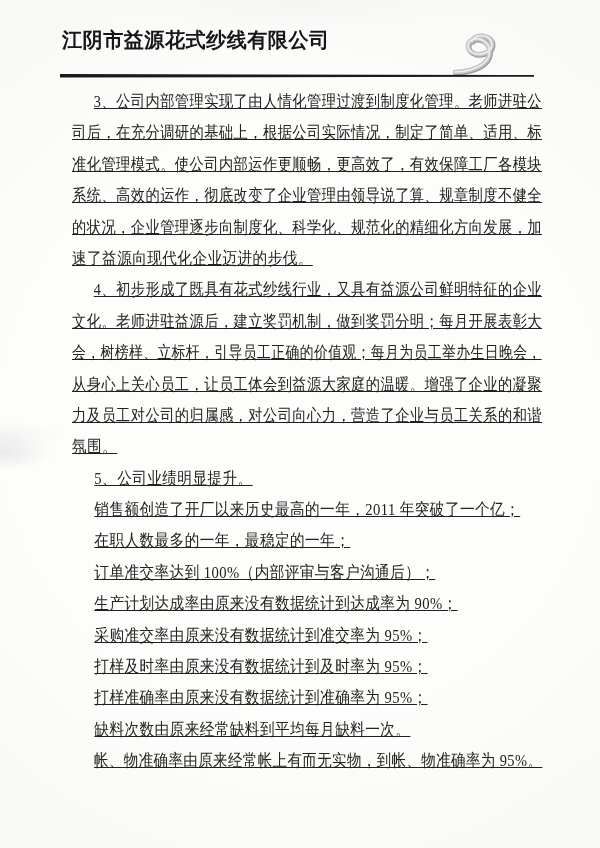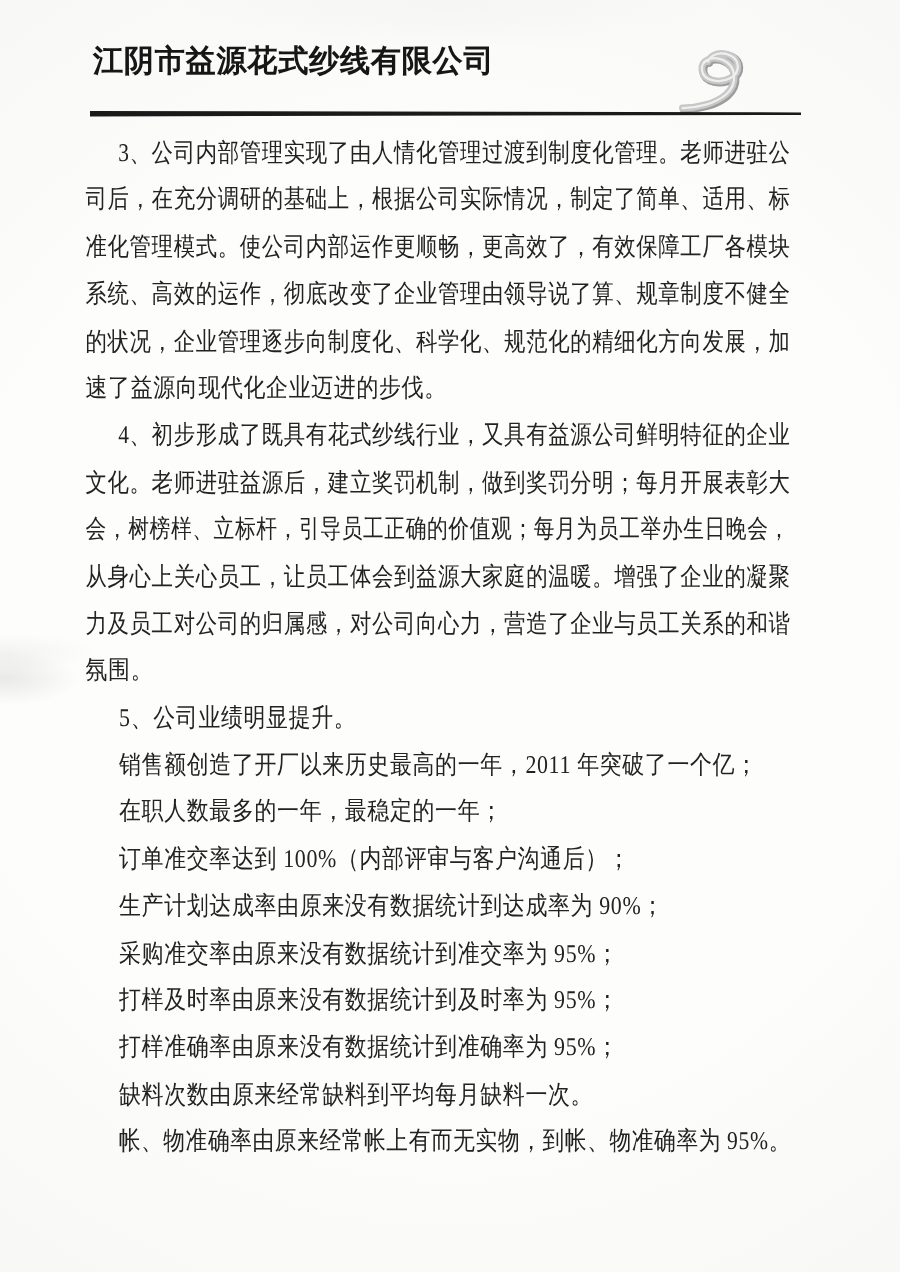--- a/index.html
+++ b/index.html
@@ -39,22 +39,23 @@
   }
 
   .logo {
     position: absolute;
     left: 447px; top: 28px;
     width: 56px; height: 48px;
   }
 
   .text-block {
     position: absolute;
-    left: 57px; top: 86px;
+    left: 72px; top: 86px;
     width: 470px;
+    text-decoration: underline;
   }
   .doc-line {
     height: 31.4px;
     line-height: 31.4px;
     font-size: 17px;
     letter-spacing: 0.5px;
     white-space: nowrap;
     transform-origin: 0 50%;
     color: #222220;
   }

